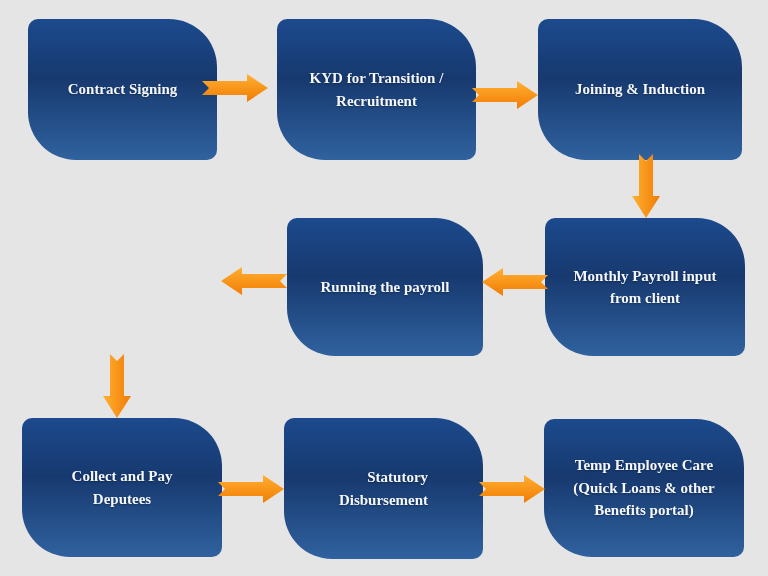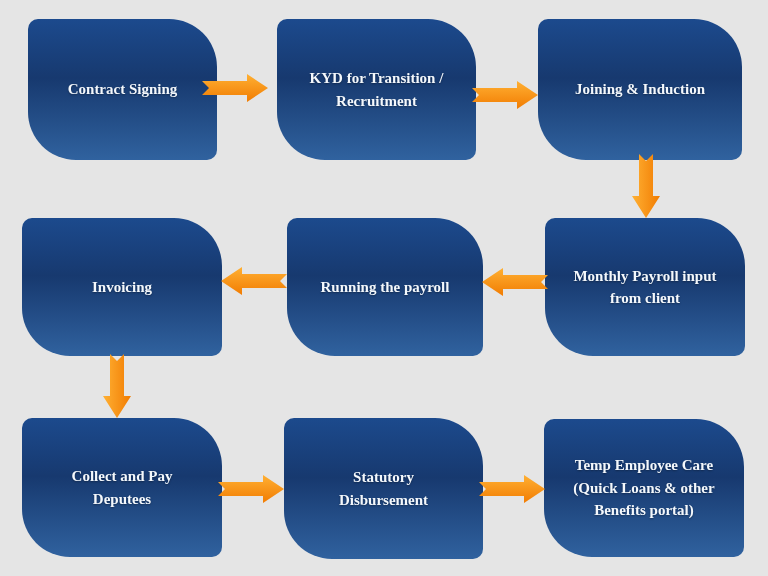--- a/index.html
+++ b/index.html
@@ -29,21 +29,21 @@
     border-radius: 10px 48px 10px 48px;
   }
   
   .pos-r1c1 { left: 28px;  top: 19px;  width: 189px; height: 141px; }
   .pos-r1c2 { left: 277px; top: 19px;  width: 199px; height: 141px; }
   .pos-r1c3 { left: 538px; top: 19px;  width: 204px; height: 141px; }
   .pos-r2c3 { left: 545px; top: 218px; width: 200px; height: 138px; }
   .pos-r2c2 { left: 287px; top: 218px; width: 196px; height: 138px; align-items: center; }
   .pos-r2c1 { left: 22px;  top: 218px; width: 200px; height: 138px; }
   .pos-r3c1 { left: 22px;  top: 418px; width: 200px; height: 139px; text-align: center; }
-  .pos-r3c2 { left: 284px; top: 418px; width: 199px; height: 141px; }
+  .pos-r3c2 { left: 284px; top: 418px; width: 199px; height: 141px; text-align: right; }
   .pos-r3c3 { left: 515px; top: 419px; width: 200px; height: 138px; margin-left: 29px; }
 
   .arrow { position: absolute; display: block; }
   .arr-1 { left: 202px; top: 74px;  }
   .arr-2 { left: 472px; top: 81px;  }
   .arr-3 { left: 632px; top: 154px; }
   .arr-4 { left: 482px; top: 268px; }
   .arr-5 { left: 221px; top: 267px; }
   .arr-6 { left: 103px; top: 354px; }
   .arr-7 { left: 218px; top: 475px; }
@@ -80,23 +80,20 @@
     <span>Monthly Payroll input
 from client</span>
   </div>
 
   <div class="node pos-r1c3">
     <span>Joining &amp; Induction</span>
   </div>
   <div class="node pos-r2c2">
     <span>Running the payroll</span>
   </div>
-  <div class="node pos-r2c1">
-    <span>Invoicing</span>
-  </div>
 
   <div class="node pos-r3c1">
     <span>Collect and Pay
 Deputees</span>
   </div>
   <div class="node pos-r3c2">
     <span>Statutory
 Disbursement</span>
   </div>
   <div class="node pos-r3c3">

